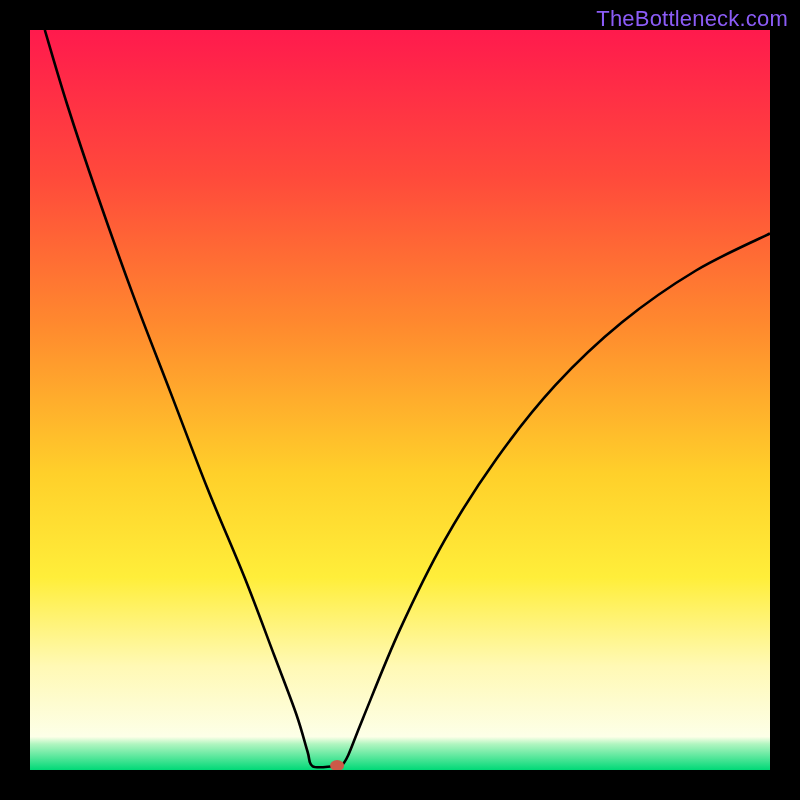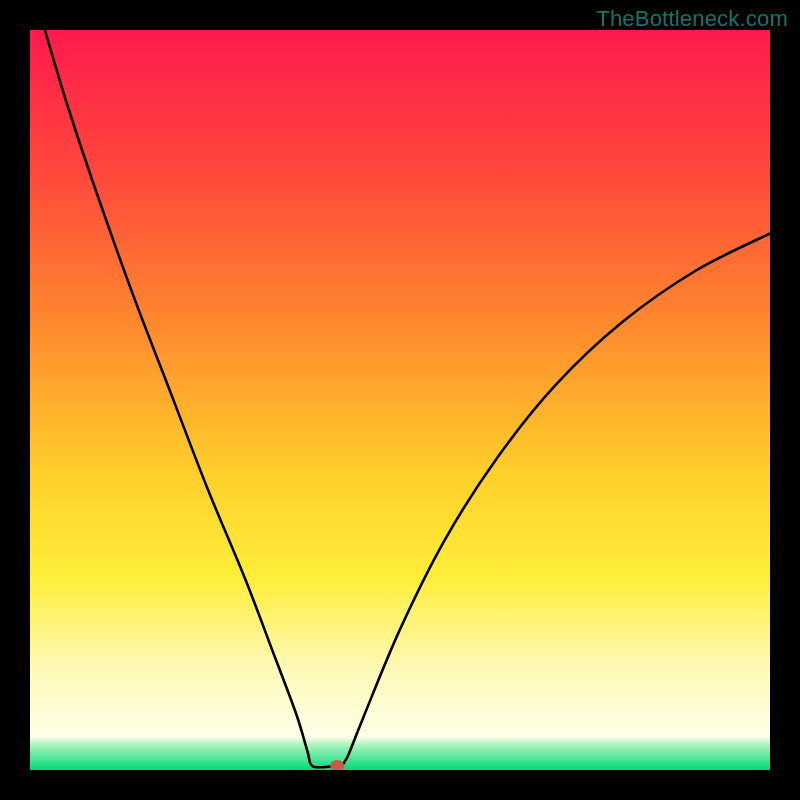--- a/index.html
+++ b/index.html
@@ -30,21 +30,21 @@
     position: absolute;
     left: 0;
     top: 0;
     width: 740px;
     height: 740px;
   }
   .watermark {
     position: absolute;
     top: 6px;
     right: 12px;
-    color: #0f766e;
+    color: #8b5cf6;
     font-size: 22px;
     font-weight: 400;
     letter-spacing: 0.2px;
   }
   svg { display: block; }
 </style>
 </head>
 <body>
 
 <div class="frame">

